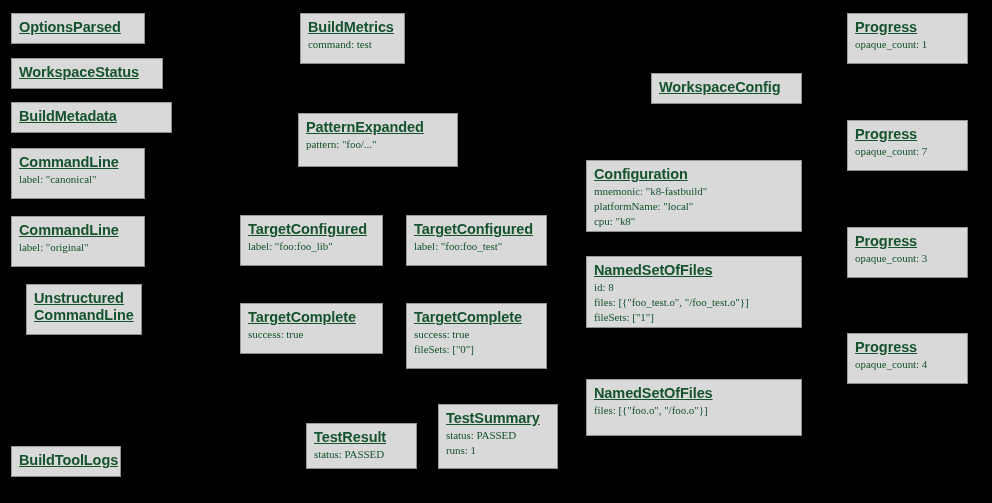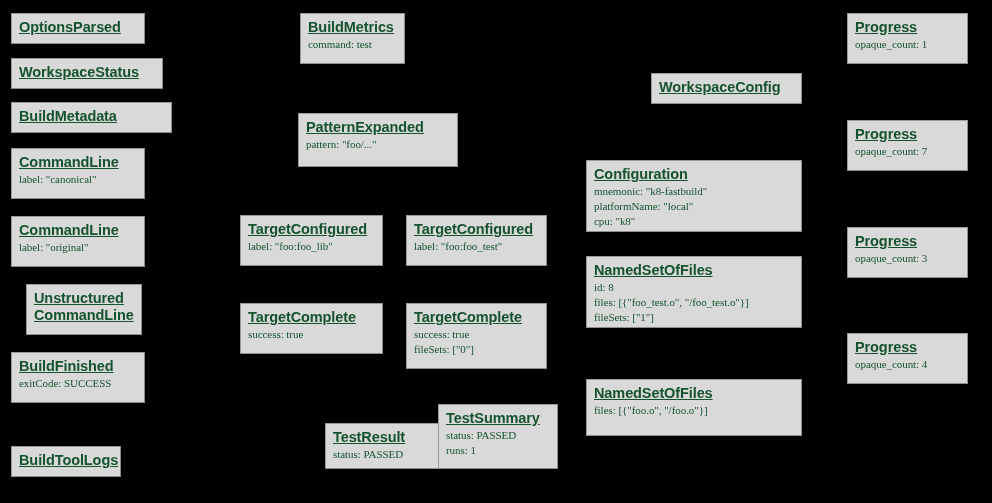--- a/index.html
+++ b/index.html
@@ -66,26 +66,20 @@
     <div class="node" style="left: 11px; top: 216px; width: 134px; height: 51px;">
       <div class="node-title">CommandLine</div>
       <div class="node-fields">
         <div class="node-field">label: "original"</div>
       </div>
     </div>
     <div class="node" style="left: 11px; top: 284px; width: 116px; height: 51px; margin-left: 15px;">
       <div class="node-title">Unstructured
 CommandLine</div>
     </div>
-    <div class="node" style="left: 11px; top: 352px; width: 134px; height: 51px;">
-      <div class="node-title">BuildFinished</div>
-      <div class="node-fields">
-        <div class="node-field">exitCode: SUCCESS</div>
-      </div>
-    </div>
     <div class="node" style="left: 11px; top: 446px; width: 110px; height: 31px;">
       <div class="node-title">BuildToolLogs</div>
     </div>
     <div class="node" style="left: 300px; top: 13px; width: 105px; height: 51px;">
       <div class="node-title">BuildMetrics</div>
       <div class="node-fields">
         <div class="node-field">command: test</div>
       </div>
     </div>
     <div class="node" style="left: 298px; top: 113px; width: 160px; height: 54px;">
@@ -112,21 +106,21 @@
         <div class="node-field">success: true</div>
       </div>
     </div>
     <div class="node" style="left: 406px; top: 303px; width: 141px; height: 66px;">
       <div class="node-title">TargetComplete</div>
       <div class="node-fields">
         <div class="node-field">success: true</div>
         <div class="node-field">fileSets: ["0"]</div>
       </div>
     </div>
-    <div class="node" style="left: 325px; top: 423px; width: 120px; height: 46px;">
+    <div class="node" style="left: 306px; top: 423px; width: 111px; height: 46px;">
       <div class="node-title">TestResult</div>
       <div class="node-fields">
         <div class="node-field">status: PASSED</div>
       </div>
     </div>
     <div class="node" style="left: 438px; top: 404px; width: 120px; height: 65px;">
       <div class="node-title">TestSummary</div>
       <div class="node-fields">
         <div class="node-field">status: PASSED</div>
         <div class="node-field">runs: 1</div>

